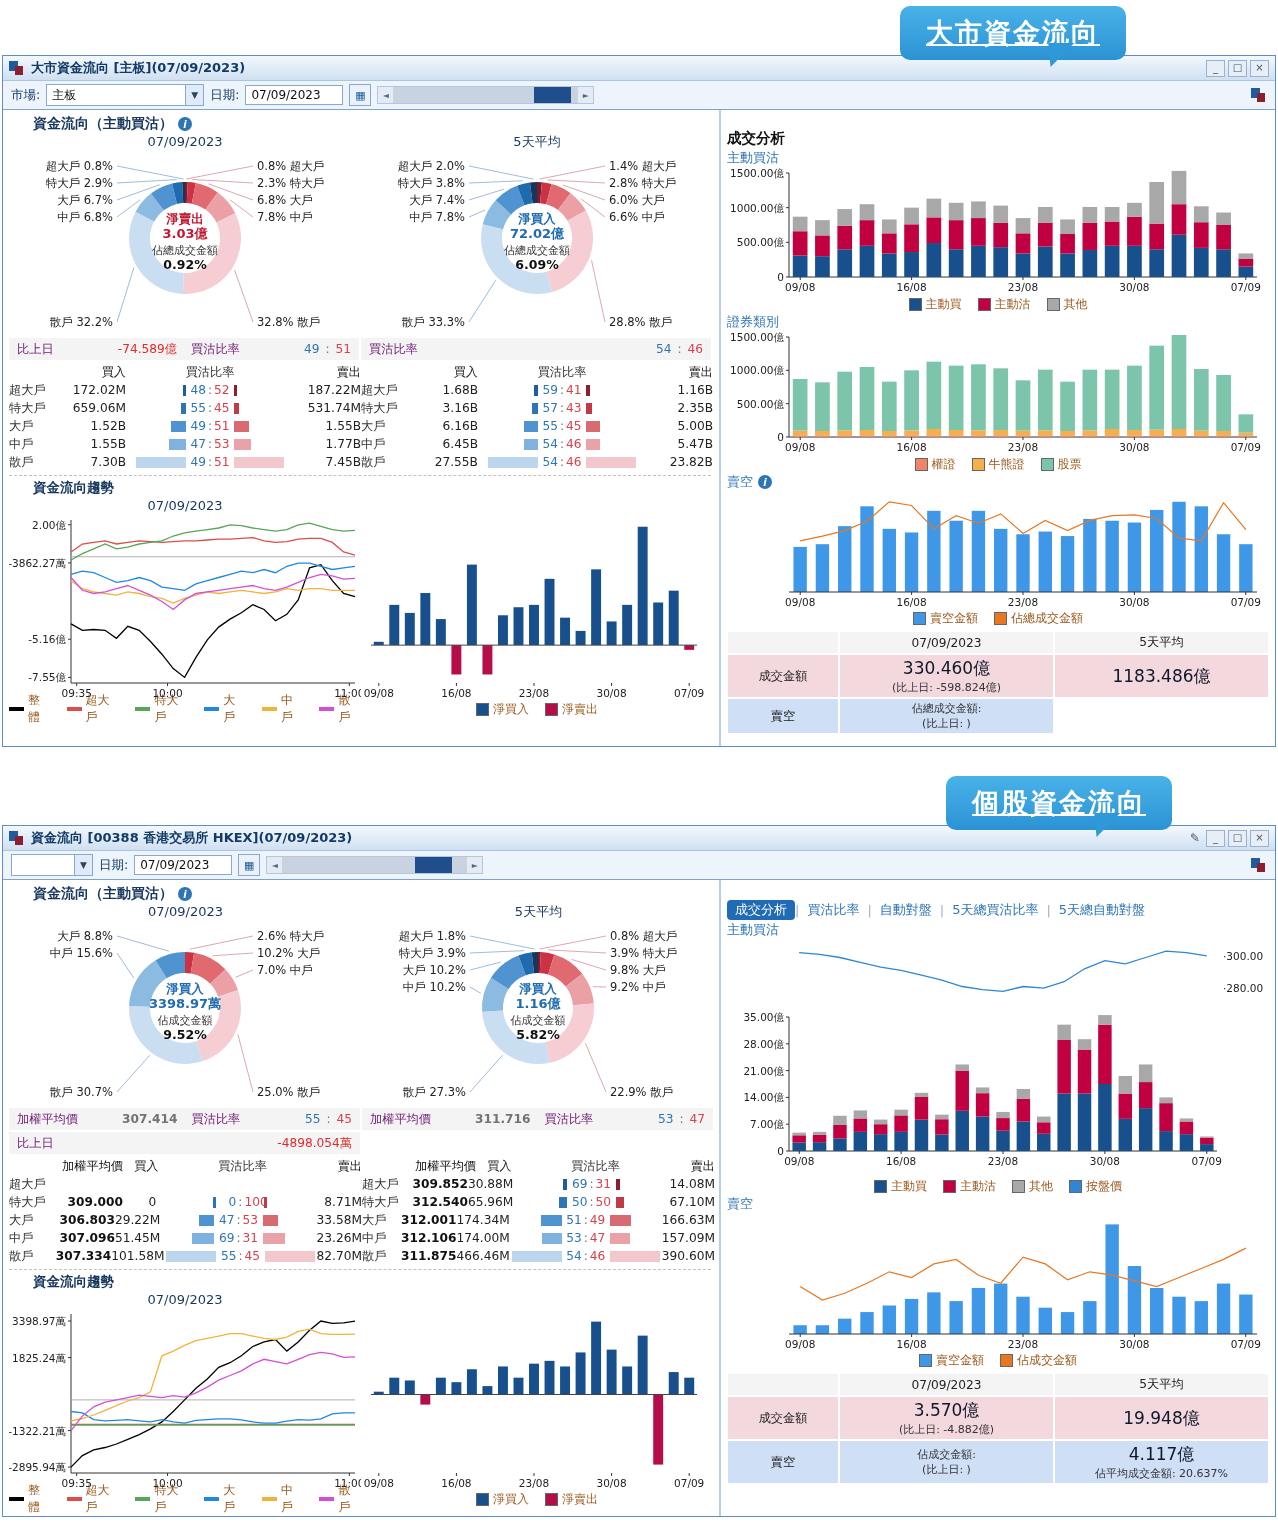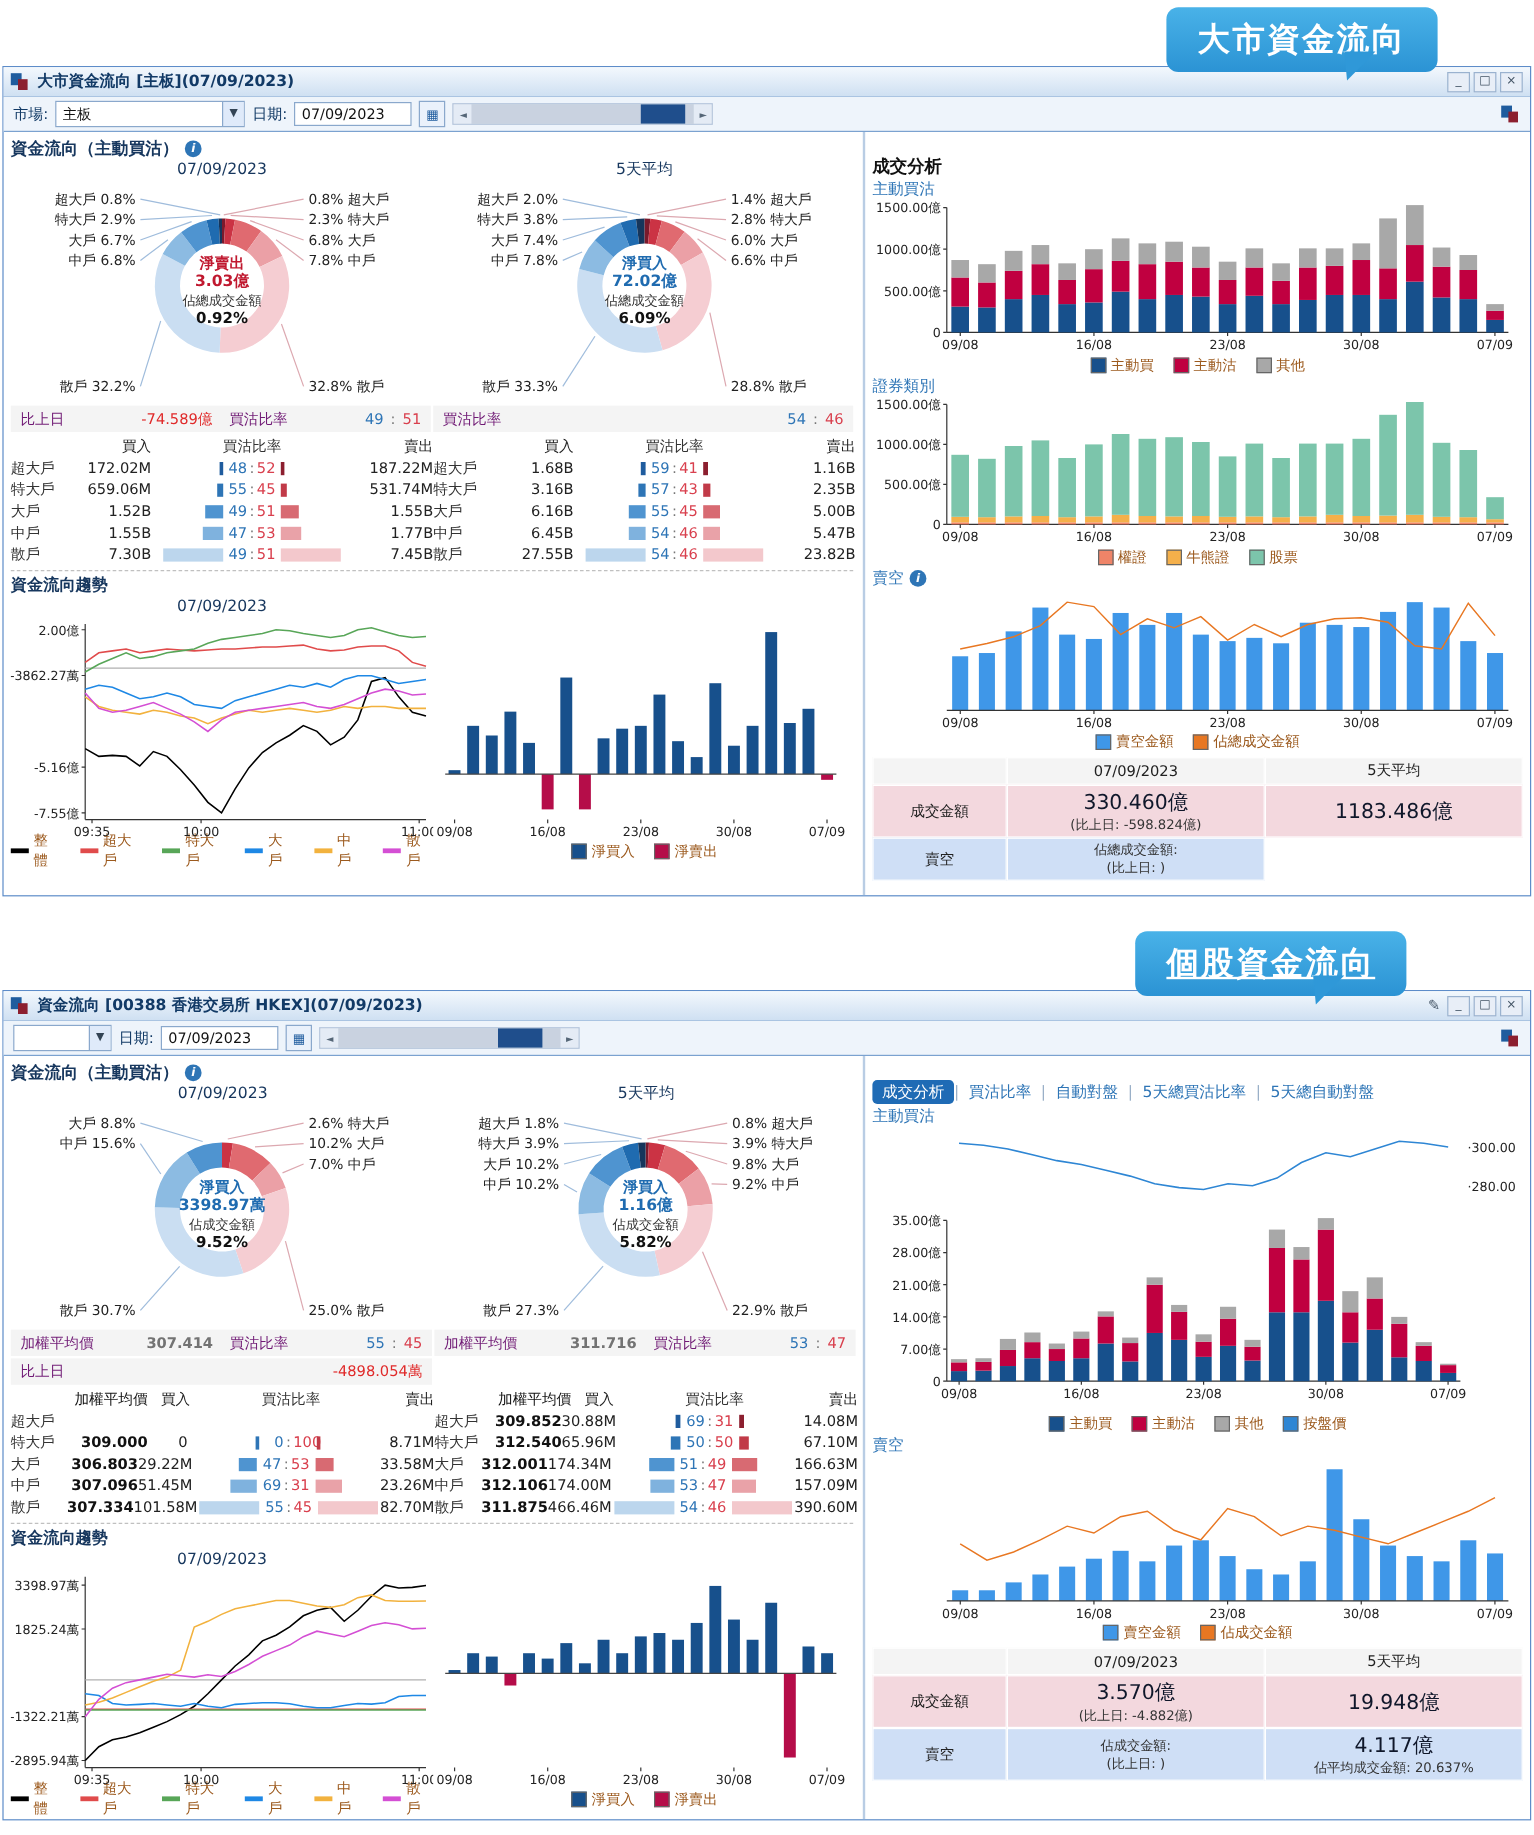--- a/index.html
+++ b/index.html
@@ -28,21 +28,21 @@
   .calbtn{width:20px;height:20px;border:1px solid #8aa8cc;background:#eaf1fb;font-size:11px;
           display:flex;align-items:center;justify-content:center;color:#1f5c9e;}
   .hscroll{width:215px;height:16px;display:flex;border:1px solid #b5c6dd;background:#d4dce8;}
   .hsbtn{width:15px;background:#e4ebf5;font-size:8px;color:#567;display:flex;align-items:center;justify-content:center;}
   .hstrack{flex:1;position:relative;background:#c9d2e0;}
   .hsthumb{position:absolute;top:0;height:100%;background:#1f4e8c;}
   .spacer{flex:1;}
   .content{display:flex;height:636px;overflow:hidden;}
   .leftpanel{width:718px;padding:4px 6px 0;border-right:2px solid #b9cde4;box-sizing:border-box;}
   .rightpanel{flex:1;padding:19px 6px 0;box-sizing:border-box;}
-  .sec-title{color:#17375e;font-weight:bold;font-size:14px;display:flex;align-items:center;gap:5px;height:20px;}
+  .sec-title{color:#17375e;font-weight:bold;font-size:14px;display:flex;align-items:center;gap:5px;height:20px;margin-left:24px;}
   .info{width:14px;height:14px;border-radius:50%;background:#2e75b6;color:#fff;font-size:10px;font-weight:bold;
         font-style:italic;display:inline-flex;align-items:center;justify-content:center;}
   .donut-row,.trend-row{display:flex;}
   .donut-col{width:353px;}
   .chart-title{text-align:center;color:#17375e;font-size:13px;height:16px;line-height:16px;}
   .donut-box{width:352px;height:186px;}
   .strip{display:flex;background:#f4f4f4;padding:3px 8px;font-size:12.2px;gap:14px;height:16px;align-items:center;margin:2px 2px 0 0;}
   .pair{flex:1;display:flex;justify-content:space-between;align-items:center;}
   .pair .lb{color:#701a75;}
   .rb{color:#2e75b6;} .rs{color:#d9404e;} .neg{color:#e02a2a;} .boldval{font-weight:bold;color:#737373;}
@@ -79,21 +79,21 @@
   .tabsep{color:#9ab0c8;}
   .callout{position:absolute;background:linear-gradient(#49b2e8,#2b93d4);color:#fff;font-size:27px;
            font-weight:bold;padding:9px 26px;border-radius:10px;z-index:9;letter-spacing:2px;}
   .callout:after{content:"";position:absolute;bottom:-20px;left:62%;width:0;height:0;
                  border:13px solid transparent;border-top:24px solid #2f98d8;transform:skewX(-24deg);}
   svg text{font-family:"DejaVu Sans","Liberation Sans",sans-serif;}
 </style>
 </head>
 <body>
 
-<div class="callout" style="left:972px;top:6px;">
+<div class="callout" style="left:900px;top:6px;text-decoration:underline;">
   <span>大市資金流向</span>
 </div>
 <div class="callout" style="left:946px;top:776px;text-decoration:underline;">
   <span>個股資金流向</span>
 </div>
 
 <div class="window" style="top:55px;height:690px;">
   <div class="titlebar">
     <span class="appicon">
         <i class="ai-b"></i>

